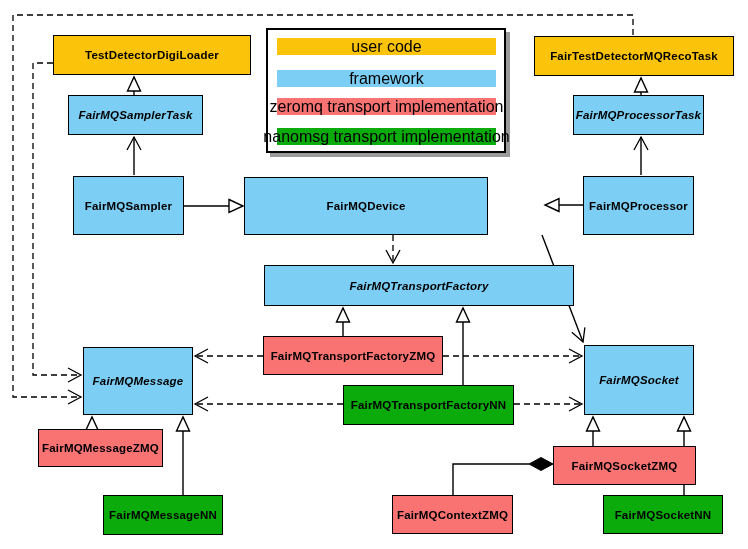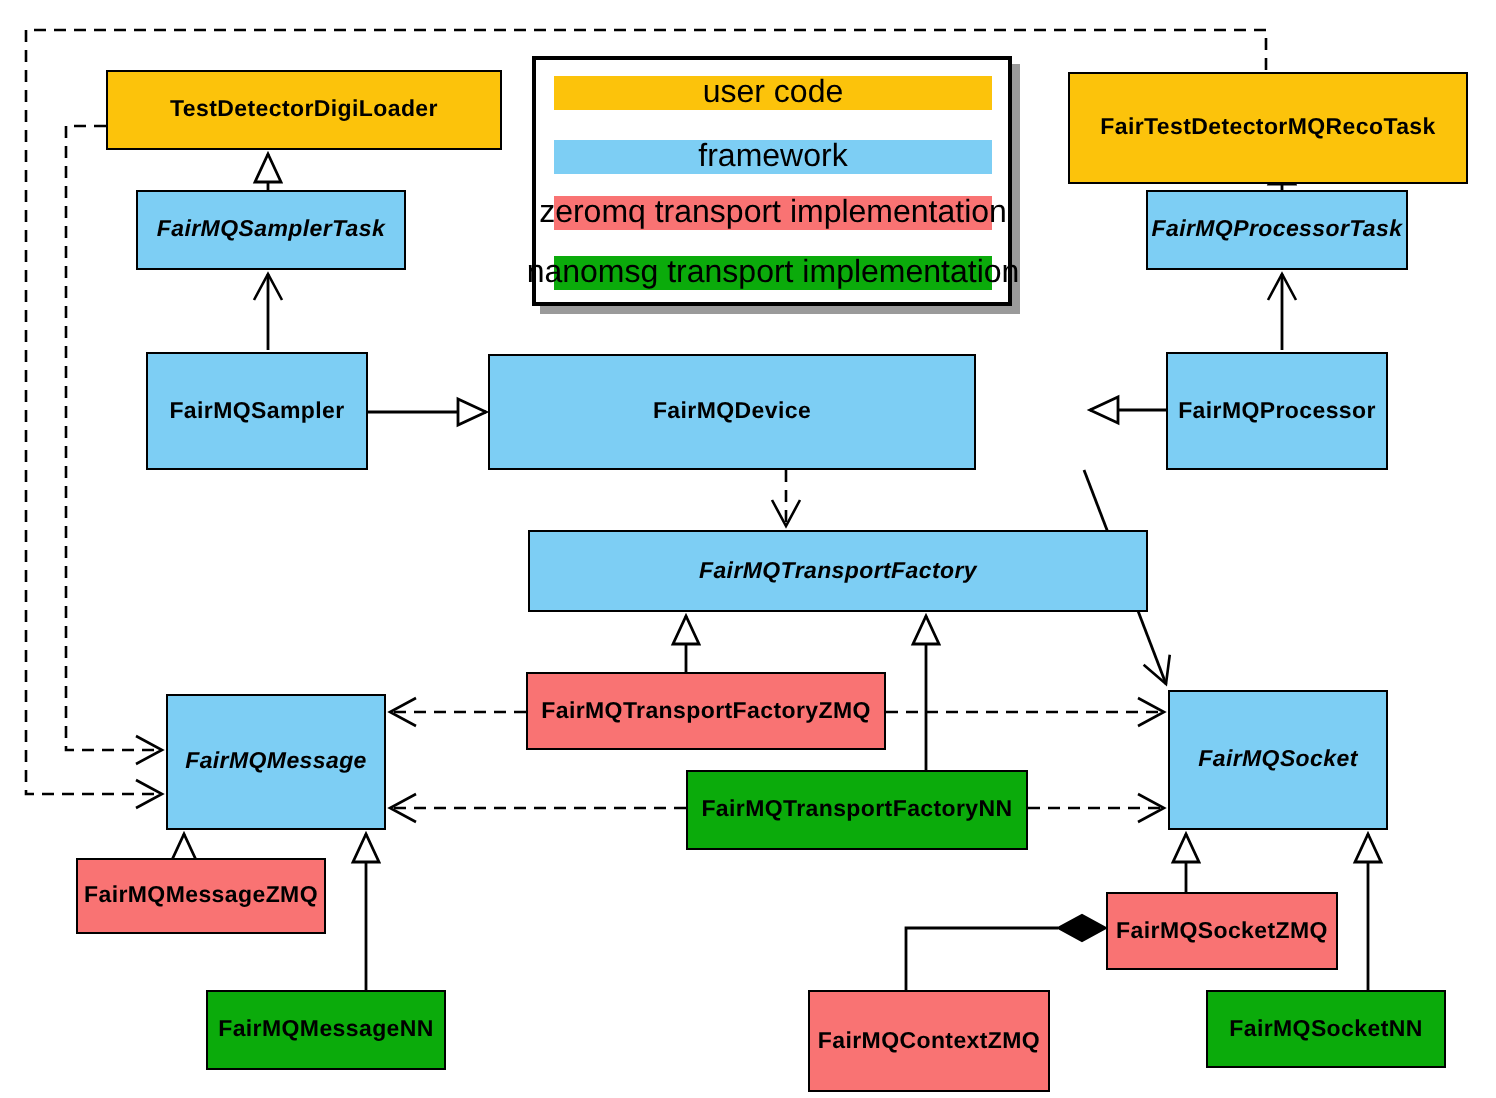--- a/index.html
+++ b/index.html
@@ -89,21 +89,21 @@
     <div class="legend-row" style="top:68px;background:var(--zeromq)">
       <span>zeromq transport implementation</span>
     </div>
     <div class="legend-row" style="top:98px;background:var(--nanomsg)">
       <span>nanomsg transport implementation</span>
     </div>
   </div>
 
   <div class="node cat-user" style="left:53px;top:35px;width:198px;height:40px;">TestDetectorDigiLoader</div>
 
-  <div class="node cat-user" style="left:534px;top:36px;width:200px;height:56px;text-align:center;">FairTestDetectorMQRecoTask</div>
+  <div class="node cat-user" style="left:534px;top:36px;width:200px;height:40px;text-align:center;">FairTestDetectorMQRecoTask</div>
 
   <div class="node cat-framework abstract" style="left:68px;top:95px;width:135px;height:40px;">FairMQSamplerTask</div>
 
   <div class="node cat-framework abstract" style="left:573px;top:95px;width:131px;height:40px;">FairMQProcessorTask</div>
 
   <div class="node cat-framework" style="left:73px;top:176px;width:111px;height:59px;">FairMQSampler</div>
 
   <div class="node cat-framework" style="left:244px;top:177px;width:244px;height:58px;">FairMQDevice</div>
 
   <div class="node cat-framework" style="left:583px;top:176px;width:111px;height:59px;">FairMQProcessor</div>
@@ -115,19 +115,19 @@
   <div class="node cat-nn" style="left:343px;top:385px;width:171px;height:40px;">FairMQTransportFactoryNN</div>
 
   <div class="node cat-framework abstract" style="left:83px;top:347px;width:110px;height:68px;">FairMQMessage</div>
 
   <div class="node cat-framework abstract" style="left:584px;top:345px;width:110px;height:70px;">FairMQSocket</div>
 
   <div class="node cat-zmq" style="left:38px;top:429px;width:125px;height:38px;">FairMQMessageZMQ</div>
 
   <div class="node cat-nn" style="left:103px;top:495px;width:120px;height:40px;">FairMQMessageNN</div>
 
-  <div class="node cat-zmq" style="left:553px;top:446px;width:116px;height:39px;">FairMQSocketZMQ</div>
+  <div class="node cat-zmq" style="left:553px;top:446px;width:143px;height:39px;">FairMQSocketZMQ</div>
 
   <div class="node cat-nn" style="left:603px;top:495px;width:120px;height:39px;">FairMQSocketNN</div>
 
-  <div class="node cat-zmq" style="left:404px;top:495px;width:121px;height:51px;">FairMQContextZMQ</div>
+  <div class="node cat-zmq" style="left:392px;top:495px;width:121px;height:39px;">FairMQContextZMQ</div>
 
 </div>
 
 </body></html>

